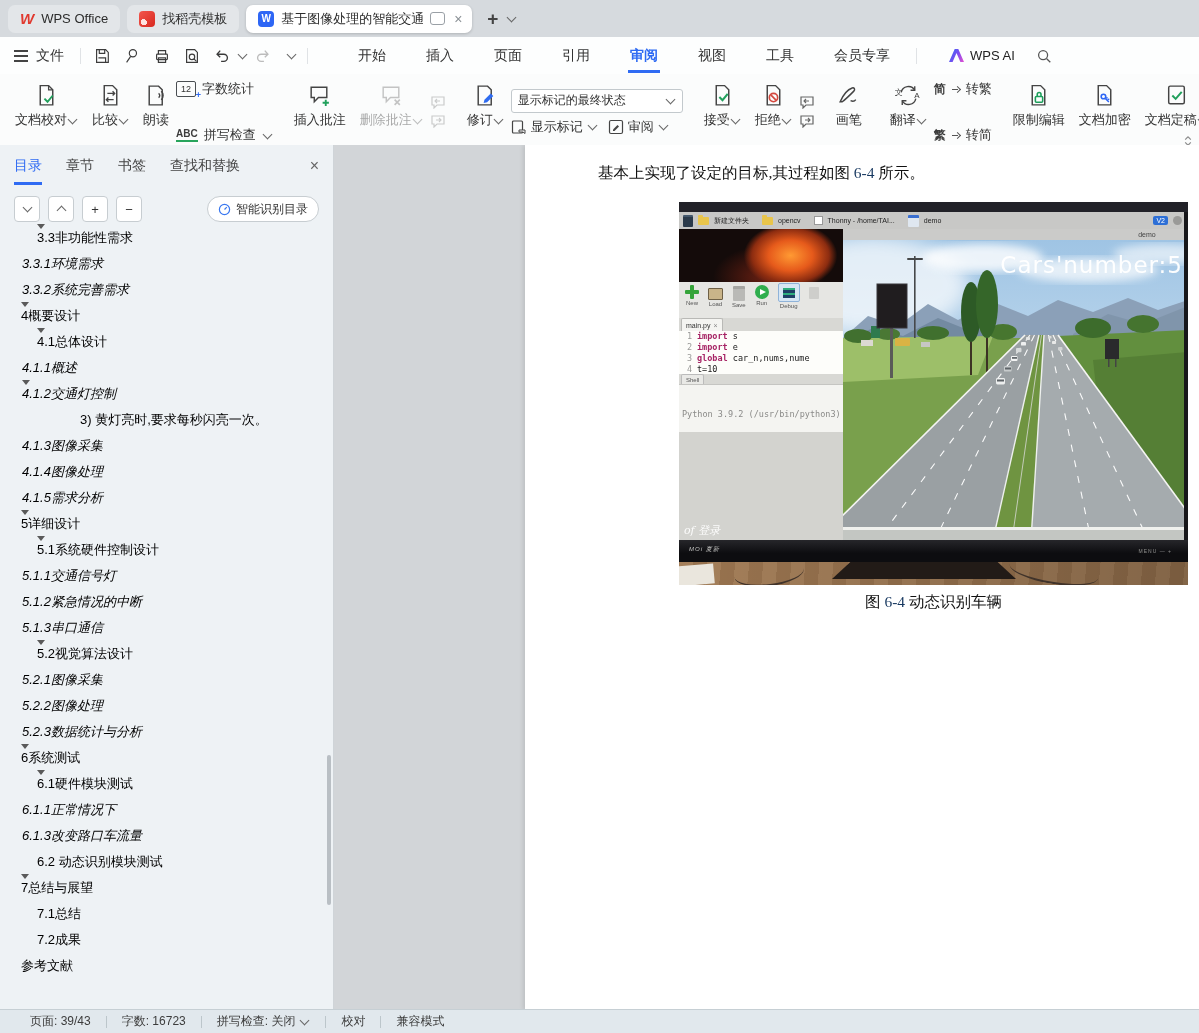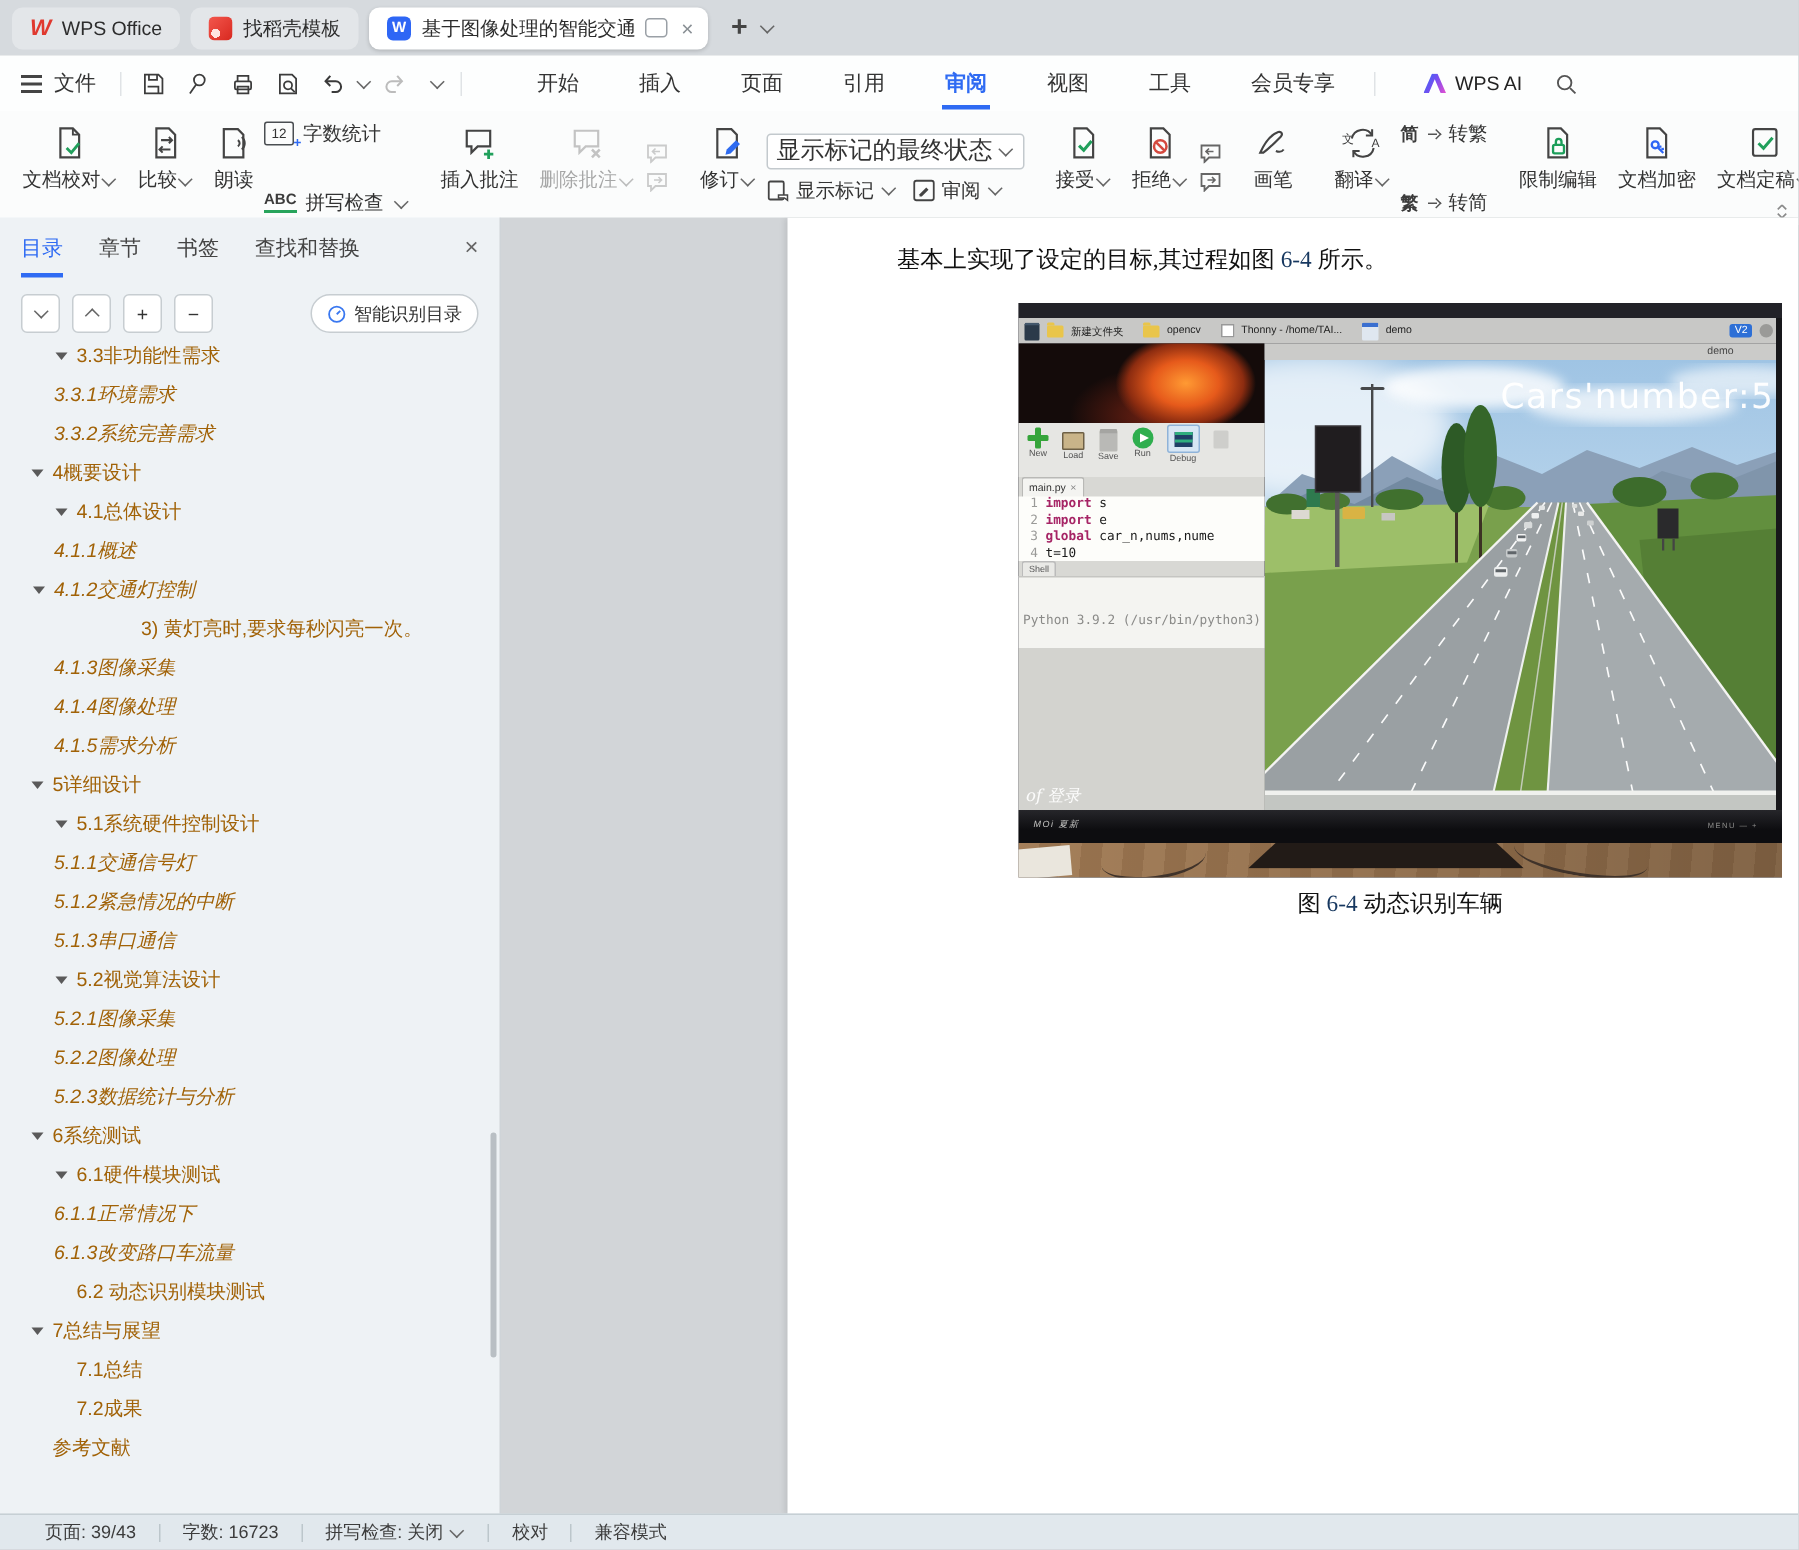--- a/index.html
+++ b/index.html
@@ -58,42 +58,42 @@
   .badge12 .p12{position:absolute;right:-6px;bottom:-4px;color:#2f6bf3;font-size:9px;font-weight:bold;}
   .abc{font-size:10px;font-weight:bold;color:#3c3c3c;border-bottom:2px solid #28a45c;padding-bottom:1px;}
   .zhc{font-size:12px;font-weight:bold;color:#3c3c3c;}
   .arr-r{display:inline-block;width:8px;height:7px;position:relative;}
   .arr-r::before{content:"";position:absolute;left:0;top:3px;width:6px;height:1.3px;background:#555;}
   .arr-r::after{content:"";position:absolute;right:0;top:1px;width:4px;height:4px;border-right:1.3px solid #555;border-bottom:1.3px solid #555;transform:rotate(-45deg);}
   .disabled{opacity:.42;}
   .minicol{display:flex;flex-direction:column;justify-content:center;gap:6px;}
   .mini{width:16px;height:13px;}
   .combo{width:158px;height:22px;border:1px solid #c3c9cd;border-radius:3px;background:#fff;
-         display:flex;align-items:center;font-size:16px;color:#333;padding:0 6px;justify-content:space-between;}
+         display:flex;align-items:center;font-size:12px;color:#333;padding:0 6px;justify-content:space-between;}
   .cgrp{display:flex;flex-direction:column;gap:5px;justify-content:center;}
   .crow{display:flex;gap:10px;align-items:center;}
   .smallbtn{display:flex;align-items:center;gap:4px;font-size:13px;color:#333;white-space:nowrap;}
   .smallbtn svg{width:16px;height:16px;}
   .expander{position:absolute;right:6px;bottom:3px;width:10px;height:10px;}
 
   
   .main{position:absolute;left:0;top:145px;right:0;bottom:23px;}
   .sidebar{position:absolute;left:0;top:0;width:333px;height:100%;background:#eef2f5;
            border-right:1px solid #cfd4d8;overflow:hidden;}
   .sbtabs{display:flex;align-items:center;height:42px;padding:0 14px;font-size:14px;color:#444;gap:24px;}
   .sbtab.active{color:#2f6bf3;border-bottom:3px solid #2f6bf3;padding:10px 0 7px 0;}
   .sbtab{padding:10px 0;}
   .sbclose{margin-left:auto;font-size:16px;color:#666;}
   .sbtools{display:flex;align-items:center;height:44px;padding:0 14px;gap:8px;}
   .sqbtn{width:24px;height:24px;background:#fff;border:1px solid #c7cdd1;border-radius:4px;
          display:flex;align-items:center;justify-content:center;font-size:13px;color:#333;}
   .pill{margin-left:auto;height:24px;background:#fff;border:1px solid #c7cdd1;border-radius:13px;
         display:flex;align-items:center;gap:5px;padding:0 10px;font-size:12px;color:#333;}
   .toclist{margin-top:-7px;}
-  .trow{display:flex;align-items:center;height:26px;font-size:13px;color:#a16207;white-space:nowrap;}
+  .trow{display:flex;height:26px;font-size:13px;color:#000000;white-space:nowrap;flex-direction:column;}
   .tri{width:0;height:0;border-left:4px solid transparent;border-right:4px solid transparent;
        border-top:5px solid #5a5a5a;margin-right:6px;flex:none;}
   .tri.none{visibility:hidden;}
   .lv1{padding-left:21px;} .lv2{padding-left:37px;} .lv3{padding-left:22px;font-style:italic;} .lv4{padding-left:80px;}
   .sb-thumb{position:absolute;right:2px;top:610px;width:4px;height:150px;background:#b9bfc4;border-radius:2px;}
 
   .workspace{position:absolute;left:334px;top:0;right:0;bottom:0;background:#d2d5d8;overflow:hidden;}
   .page{position:absolute;left:191px;top:0;width:674px;height:100%;background:#fff;
         box-shadow:-2px 0 4px rgba(0,0,0,.10);}
   .para{position:absolute;left:42px;top:2px;width:600px;font-family:"Liberation Serif","DejaVu Serif",serif;

